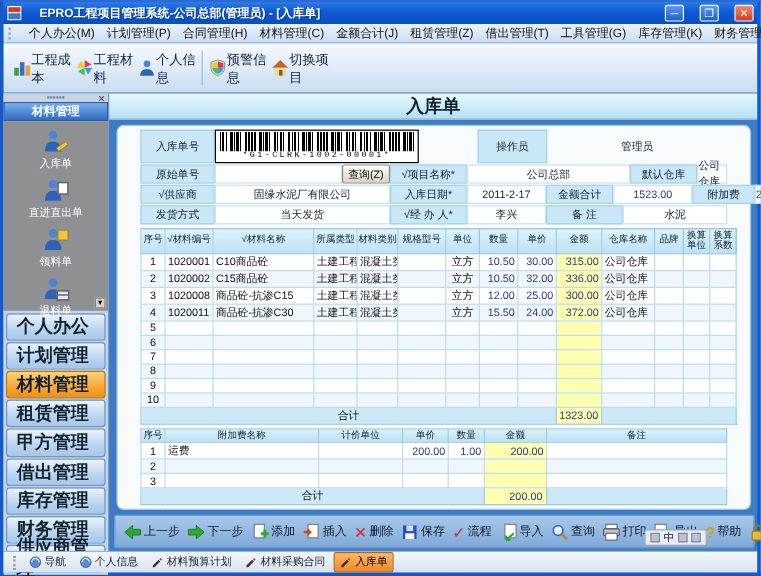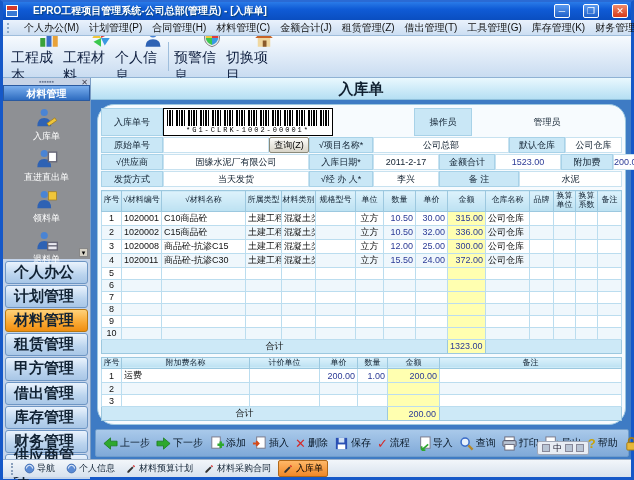--- a/index.html
+++ b/index.html
@@ -25,22 +25,22 @@
   .menubar { height:16px; flex:none; background:linear-gradient(180deg,#EAF2FC,#CCDEF2);
     display:flex; align-items:center; font-size:10px; color:#111; padding-left:16px;
     border-bottom:1px solid #9FBEDC; position:relative; }
   .menubar .grip { position:absolute; left:4px; top:3px; width:4px; height:10px;
     border-left:2px dotted #8AA8C8; }
   .menu-item { padding:0 5px; white-space:nowrap; }
 
   
   .toolbar { height:42px; flex:none; background:linear-gradient(180deg,#F6FAFE,#C9DCF1);
     display:flex; align-items:stretch; padding:2px 2px 2px 6px; border-bottom:1px solid #8FB2D4; }
-  .tbtn { width:50px; margin:1px 1px; display:flex; flex-direction:column; align-items:flex-end;
-    justify-content:center; font-size:14px; color:#102040; border:1px solid transparent; border-radius:3px; }
+  .tbtn { width:50px; margin:1px 1px; display:flex; flex-direction:row; align-items:center;
+    justify-content:center; font-size:11px; color:#102040; border:1px solid transparent; border-radius:3px; }
   .tbtn .ticon { width:20px; height:20px; margin-bottom:1px; }
   .tsep { width:1px; background:#9FBEDC; margin:4px 3px; }
 
   .bodyrow { flex:1; display:flex; min-height:0; }
 
   
   .sidebar { width:88px; flex:none; display:flex; flex-direction:column;
     background:#CFDDF0; border-right:1px solid #7A9CC4; }
   .side-strip { height:9px; background:#C8D4E6; font-size:7px; color:#6A7A96;
     display:flex; align-items:center; justify-content:center; position:relative; }
@@ -63,21 +63,21 @@
     border-color:#B87810; }
   .side-foot { height:10px; background:#C8D4E6; position:relative; }
   .side-foot .more { position:absolute; right:3px; top:1px; font-size:8px; color:#345; }
 
   
   .main { flex:1; display:flex; flex-direction:column; min-width:0; background:#3E7BC4; }
   .form-title { height:22px; flex:none; background:linear-gradient(180deg,#EAF8FE,#B5DFF3);
     text-align:center; font-size:15px; font-weight:bold; color:#102030; line-height:22px;
     border-bottom:1px solid #8FC0DC; }
   .panel { margin:4px 5px 0 6px; background:#F7FBFE; border:1px solid #9CC7E0;
-    border-radius:17px; padding:3px 3px; flex:none; }
+    border-radius:6px; padding:3px 19px; flex:none; }
 
   .frow { display:flex; align-items:stretch; margin-bottom:1px; }
   .fl { background:#C9E7F6; border:1px solid #A8D2E8; font-size:9px; color:#102030;
     display:flex; align-items:center; justify-content:center; text-align:center; flex:none; }
   .fv { background:#FFFFFF; border:1px solid #C8E2F0; font-size:9px; color:#102030;
     display:flex; align-items:center; justify-content:center; flex:none; }
   .fv.blue { color:#2B3A96; }
   .flex1 { flex:1 !important; }
   .qbtn { flex:none; width:40px; background:linear-gradient(180deg,#FDFDFB,#D8D4C8);
     border:1px solid #8A8A7A; border-radius:2px; font-size:9px; display:flex;
@@ -320,21 +320,21 @@
           <div class="fv blue" style="width:66px">1523.00</div>
           <div class="fl" style="width:52px">附加费</div>
           <div class="fv blue flex1">200.00</div>
         </div>
 
         <div class="frow" style="height:16px">
           <div class="fl" style="width:62px">发货方式</div>
           <div class="fv" style="width:146px">当天发货</div>
           <div class="fl" style="width:64px">√经 办 人*</div>
           <div class="fv" style="width:66px">李兴</div>
-          <div class="fl" style="width:80px">备 注</div>
+          <div class="fl" style="width:64px">备 注</div>
           <div class="fv flex1">水泥</div>
         </div>
 
         <table class="grid">
           <colgroup>
             <col style="width:20px">
               <col style="width:40px">
               <col style="width:84px">
             <col style="width:36px">
               <col style="width:34px">

